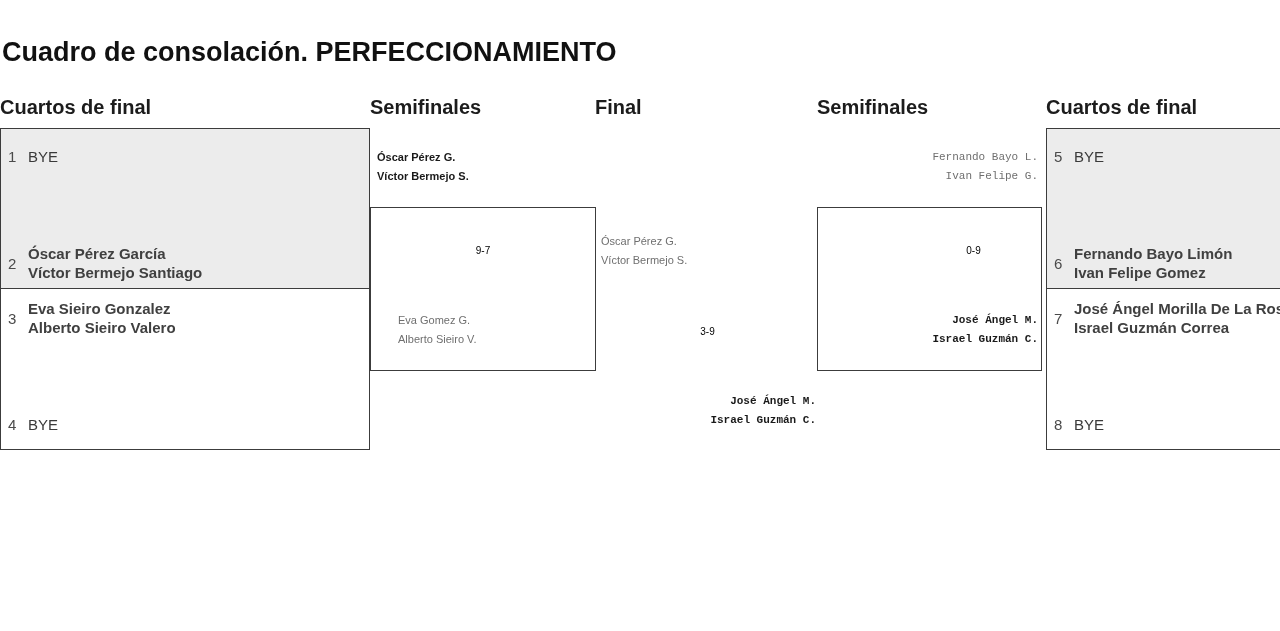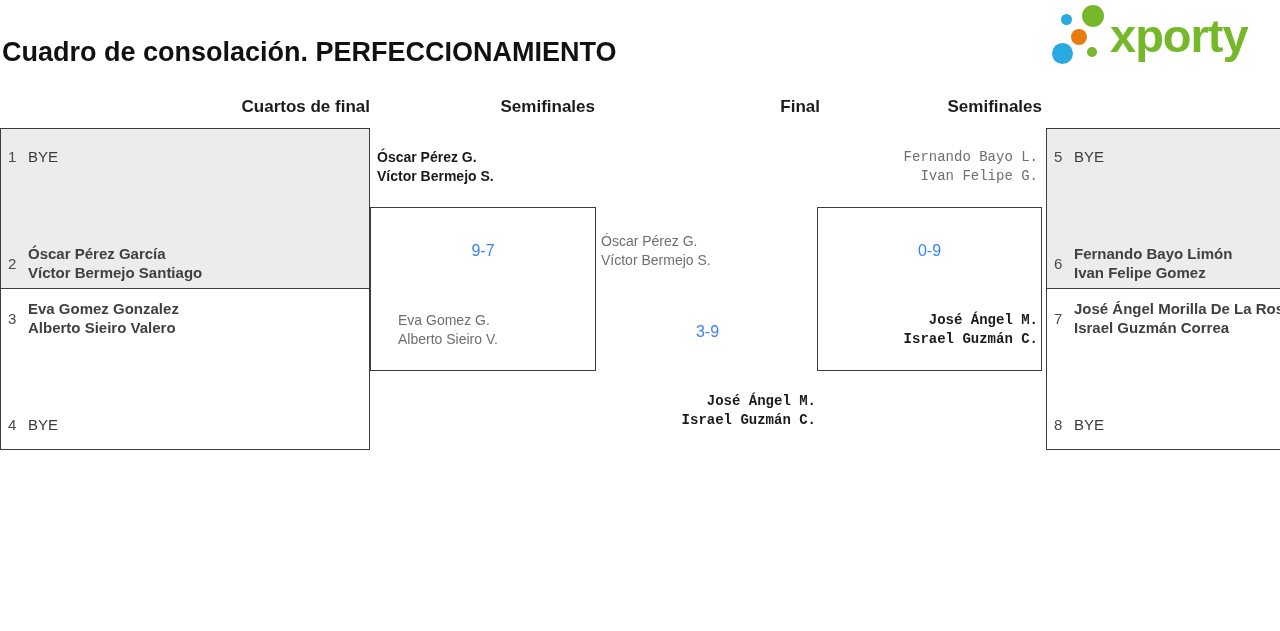--- a/index.html
+++ b/index.html
@@ -22,22 +22,22 @@
   .dot{position:absolute;border-radius:50%;}
   .logo-text{
     left:1110px;top:8px;
     font-size:47px;font-weight:700;letter-spacing:-1px;
     color:#76b82a;line-height:56px;white-space:nowrap;
   }
 
   
   .round-header{
     top:96px;height:22px;
-    font-size:17px;font-weight:600;color:#1c1c1c;
-    text-align:right;line-height:22px;white-space:nowrap;
+    font-size:20px;font-weight:600;color:#1c1c1c;
+    text-align:left;line-height:22px;white-space:nowrap;
   }
 
   
   .match-box{
     border:1px solid #3c3c3c;
     background:#ffffff;
     box-sizing:border-box;
   }
   .match-box.gray{background:#ececec;}
 
@@ -49,45 +49,37 @@
   .seed{
     width:12px;margin-right:8px;
     color:#4a4a4a;font-weight:400;font-size:15px;
     flex:0 0 auto;
   }
   .team-names{white-space:nowrap;}
   .team-names .nm{display:block;font-weight:600;color:#404040;}
   .team-row.bye .team-names .nm{font-weight:400;color:#3a3a3a;text-align:center;}
 
   
-  .pair{font-size:14px;line-height:19px;white-space:nowrap;}
+  .pair{font-size:11px;line-height:19px;white-space:nowrap;}
   .pair span{display:block;}
   .pair.bold span{font-weight:700;color:#1a1a1a;}
   .pair.muted span{font-weight:400;color:#6f6f6f;}
   .score{
-    font-size:16px;line-height:15px;color:#3b82f6;
+    font-size:10px;line-height:15px;color:#000000;
     text-align:center;white-space:nowrap;
   }
   .right-align{text-align:right;font-family:Liberation Mono, monospace;}
 </style>
 </head>
 <body>
 
 <div class="screen">
 
   <div class="abs title-line title-2">Cuadro de consolación. PERFECCIONAMIENTO</div>
 
-  <div class="abs" style="left:1046px;top:0;width:234px;height:75px;">
-    <span class="dot" style="left:15px;top:14px;width:11px;height:11px;background:#29a9e1;"></span>
-    <span class="dot" style="left:36px;top:5px;width:22px;height:22px;background:#76b82a;"></span>
-    <span class="dot" style="left:25px;top:29px;width:16px;height:16px;background:#e87d0d;"></span>
-    <span class="dot" style="left:6px;top:43px;width:21px;height:21px;background:#29a9e1;"></span>
-    <span class="dot" style="left:41px;top:47px;width:10px;height:10px;background:#76b82a;"></span>
-    <span class="abs logo-text" style="left:64px;top:8px;">xporty</span>
-  </div>
 
   <div class="abs round-header" style="left:0;width:370px;">Cuartos de final</div>
   <div class="abs round-header" style="left:370px;width:225px;">Semifinales</div>
   <div class="abs round-header" style="left:595px;width:225px;">Final</div>
   <div class="abs round-header" style="left:817px;width:225px;">Semifinales</div>
   <div class="abs round-header" style="left:1046px;width:370px;">Cuartos de final</div>
 
   <div class="abs match-box gray" style="left:0;top:128px;width:370px;height:161px;"></div>
   <div class="abs team-row bye" style="left:8px;top:147px;">
     <span class="seed">1</span>
@@ -100,21 +92,21 @@
     <span class="team-names">
       <span class="nm">Óscar Pérez García</span>
       <span class="nm">Víctor Bermejo Santiago</span>
     </span>
   </div>
 
   <div class="abs match-box" style="left:0;top:288px;width:370px;height:162px;"></div>
   <div class="abs team-row" style="left:8px;top:299px;">
     <span class="seed">3</span>
     <span class="team-names">
-      <span class="nm">Eva Gomez Gonzalez</span>
+      <span class="nm">Eva Sieiro Gonzalez</span>
       <span class="nm">Alberto Sieiro Valero</span>
     </span>
   </div>
   <div class="abs team-row bye" style="left:8px;top:415px;">
     <span class="seed">4</span>
     <span class="team-names">
       <span class="nm">BYE</span>
     </span>
   </div>
 
@@ -137,21 +129,21 @@
   <div class="abs pair bold right-align" style="left:595px;top:392px;width:221px;">
     <span>José Ángel M.</span>
     <span>Israel Guzmán C.</span>
   </div>
 
   <div class="abs pair muted right-align" style="left:817px;top:148px;width:221px;">
     <span>Fernando Bayo L.</span>
     <span>Ivan Felipe G.</span>
   </div>
   <div class="abs match-box" style="left:817px;top:207px;width:225px;height:164px;"></div>
-  <div class="abs score" style="left:817px;top:243px;width:225px;">0-9</div>
+  <div class="abs score" style="left:861px;top:243px;width:225px;">0-9</div>
   <div class="abs pair bold right-align" style="left:817px;top:311px;width:221px;">
     <span>José Ángel M.</span>
     <span>Israel Guzmán C.</span>
   </div>
 
   <div class="abs match-box gray" style="left:1046px;top:128px;width:370px;height:161px;"></div>
   <div class="abs team-row bye" style="left:1054px;top:147px;">
     <span class="seed">5</span>
     <span class="team-names">
       <span class="nm">BYE</span>

